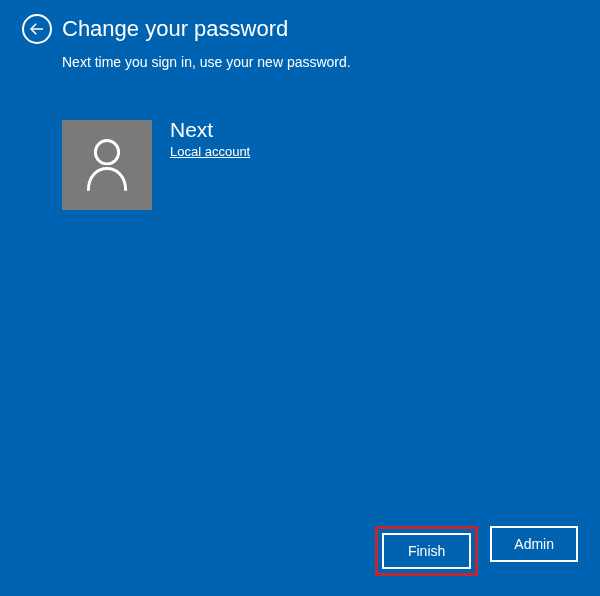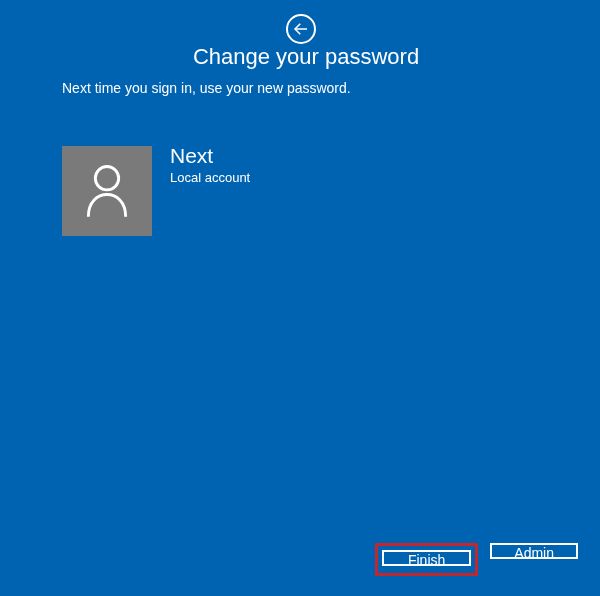--- a/index.html
+++ b/index.html
@@ -13,21 +13,20 @@
       color: #ffffff;
       width: 600px;
       height: 596px;
       overflow: hidden;
       position: relative;
     }
     .header {
       display: flex;
       align-items: center;
       padding: 14px 10px 2px 22px;
-      flex-direction: column;
     }
     .back-button {
       width: 30px;
       height: 30px;
       border: 2px solid #ffffff;
       border-radius: 50%;
       display: flex;
       align-items: center;
       justify-content: center;
       cursor: pointer;
@@ -74,30 +73,31 @@
     }
     .user-info .user-name {
       font-size: 21px;
       font-weight: 300;
       margin-top: -2px;
       margin-bottom: 2px;
     }
     .user-info .user-type {
       font-size: 13px;
       font-weight: 300;
+      text-decoration: underline;
     }
     .button-row {
       position: absolute;
       bottom: 20px;
       right: 22px;
       display: flex;
       gap: 12px;
     }
     .btn {
-      height: 16px;
+      height: 36px;
       border: 2px solid #ffffff;
       background: transparent;
       color: #ffffff;
       font-family: inherit;
       font-size: 14px;
       cursor: pointer;
       padding: 0 22px;
     }
     .highlight-wrap {
       padding: 4px;

